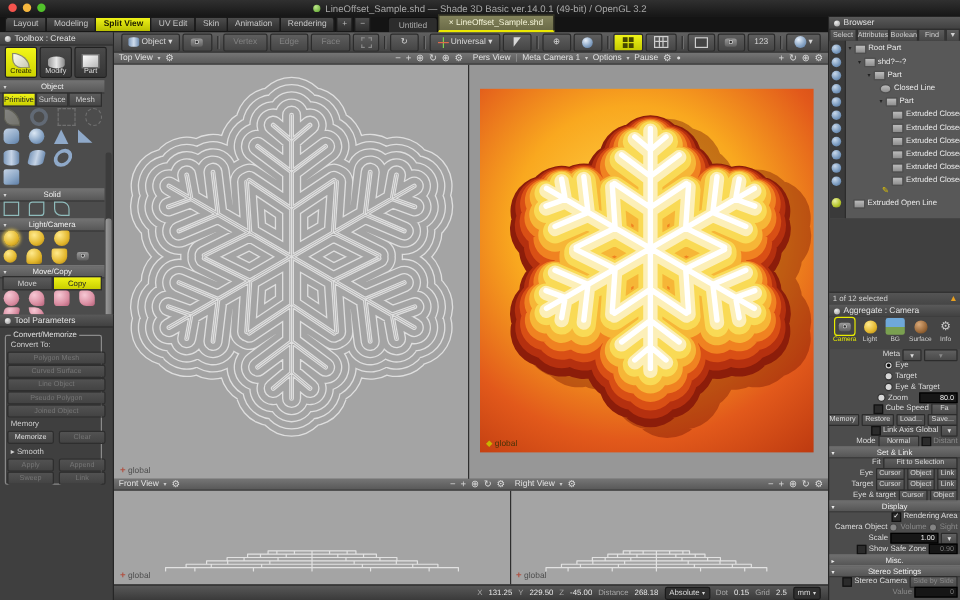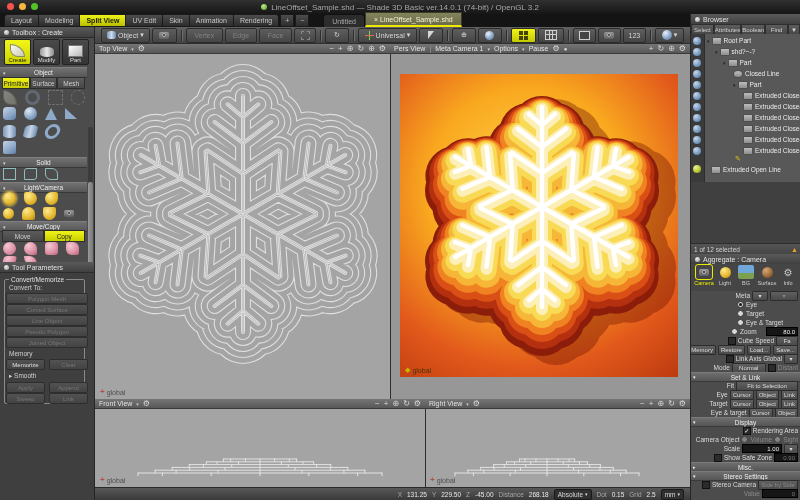--- a/index.html
+++ b/index.html
@@ -125,21 +125,21 @@
 
 <div id="app">
 
   <div id="titlebar" class="a">
     <div id="lights">
       <span class="tl" style="background:#f5544d"></span>
       <span class="tl" style="background:#f6b73e"></span>
       <span class="tl" style="background:#52c22b"></span>
     </div>
     <span class="doc-dot"></span>
-    <span>LineOffset_Sample.shd — Shade 3D Basic ver.14.0.1 (74-bit) / OpenGL 3.2</span>
+    <span>LineOffset_Sample.shd — Shade 3D Basic ver.14.0.1 (49-bit) / OpenGL 3.2</span>
   </div>
 
   <div id="tabrow" class="a">
     <span class="wtab">Layout</span>
     <span class="wtab">Modeling</span>
     <span class="wtab on">Split View</span>
     <span class="wtab">UV Edit</span>
     <span class="wtab">Skin</span>
     <span class="wtab">Animation</span>
     <span class="wtab last">Rendering</span>

